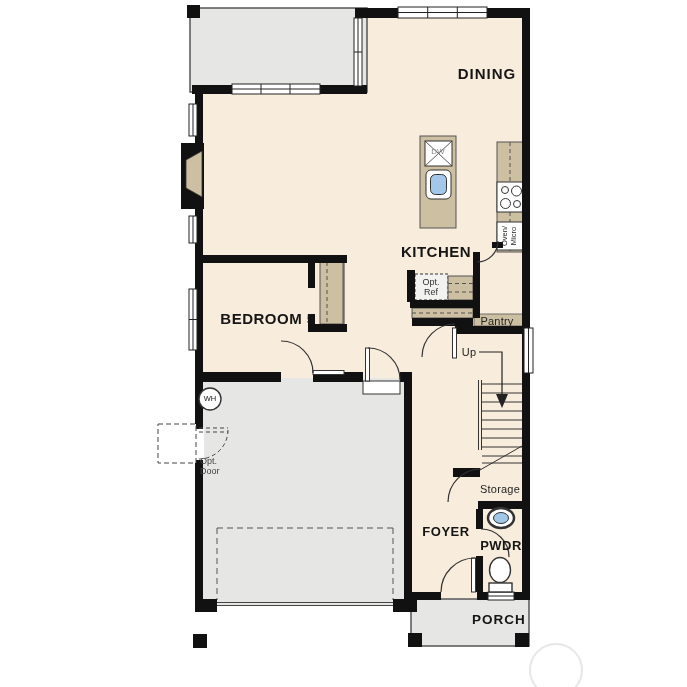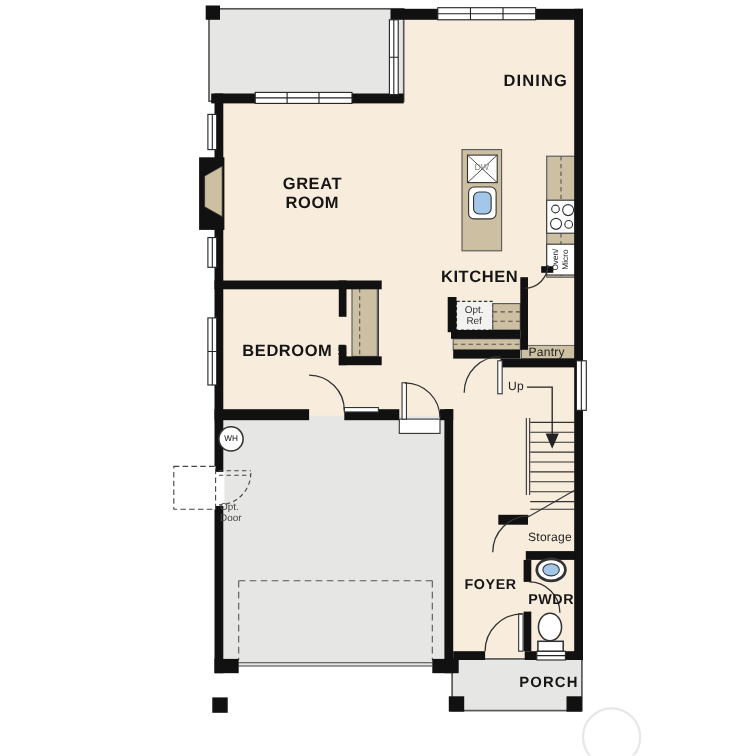--- a/index.html
+++ b/index.html
@@ -210,21 +210,20 @@
     <ellipse cx="500" cy="570" rx="10.5" ry="12.5" fill="#fff" stroke="#333" stroke-width="1.4"></ellipse>
     <rect x="489" y="583" width="23" height="9" fill="#fff" stroke="#333" stroke-width="1.4"></rect>
   </g>
 
   <g>
     <circle cx="556" cy="670" r="26" fill="none" stroke="#e7e7e7" stroke-width="2"></circle>
   </g>
 </svg>
 
 <div class="lbl room" style="left:443px;top:74px;letter-spacing:1px;margin-left:44px;">DINING</div>
-<div class="lbl room wrap" style="left:284px;top:176px;width:70px;">GREAT ROOM</div>
 <div class="lbl room" style="left:436px;top:252px;">KITCHEN</div>
 <div class="lbl room" style="left:268px;top:319px;">BEDROOM 5</div>
 <div class="lbl room" style="left:446px;top:532px;font-size:13px;">FOYER</div>
 <div class="lbl room" style="left:501px;top:546px;font-size:13px;">PWDR</div>
 <div class="lbl room" style="left:471px;top:620px;font-size:13.5px;letter-spacing:1px;margin-left:28px;">PORCH</div>
 
 <div class="lbl small" style="left:500px;top:489px;">Storage</div>
 <div class="lbl small" style="left:497px;top:321px;">Pantry</div>
 <div class="lbl small" style="left:469px;top:352px;">Up</div>
 <div class="lbl" style="left:438px;top:152px;font-size:8px;color:#888;">DW</div>

